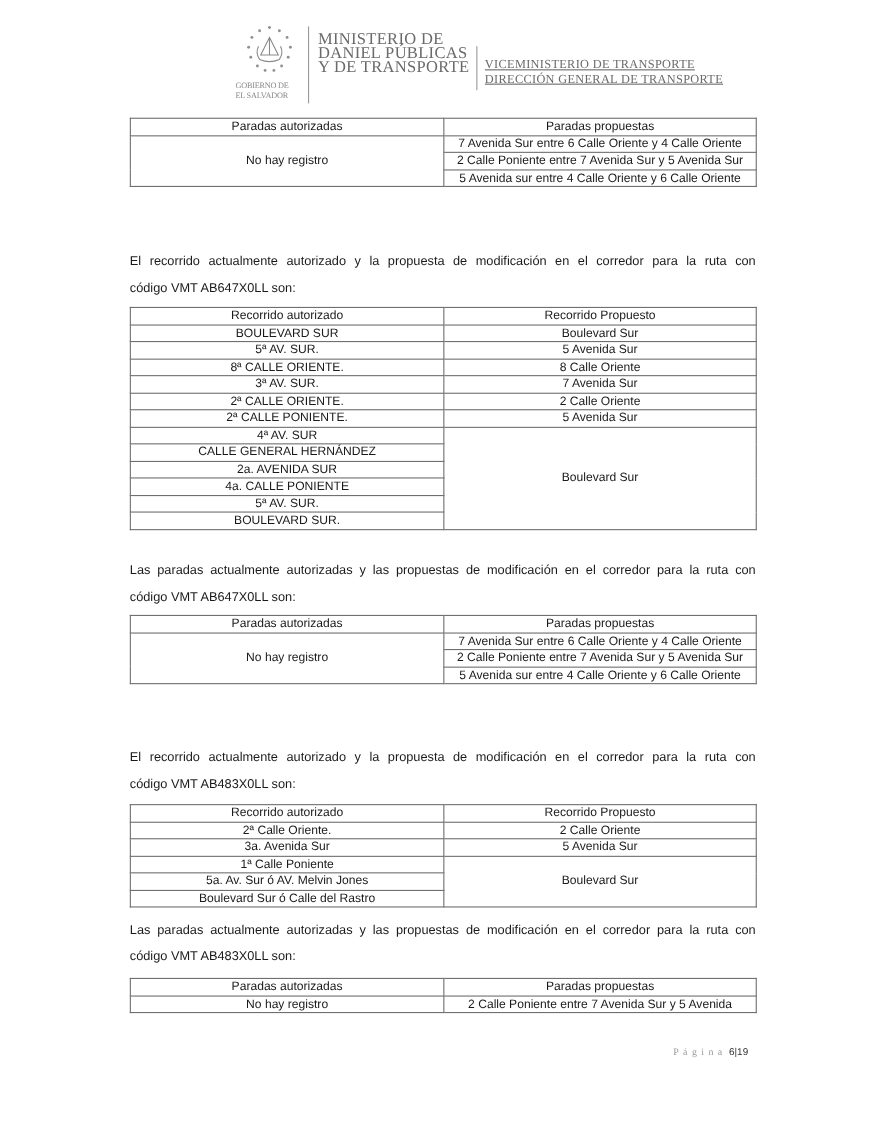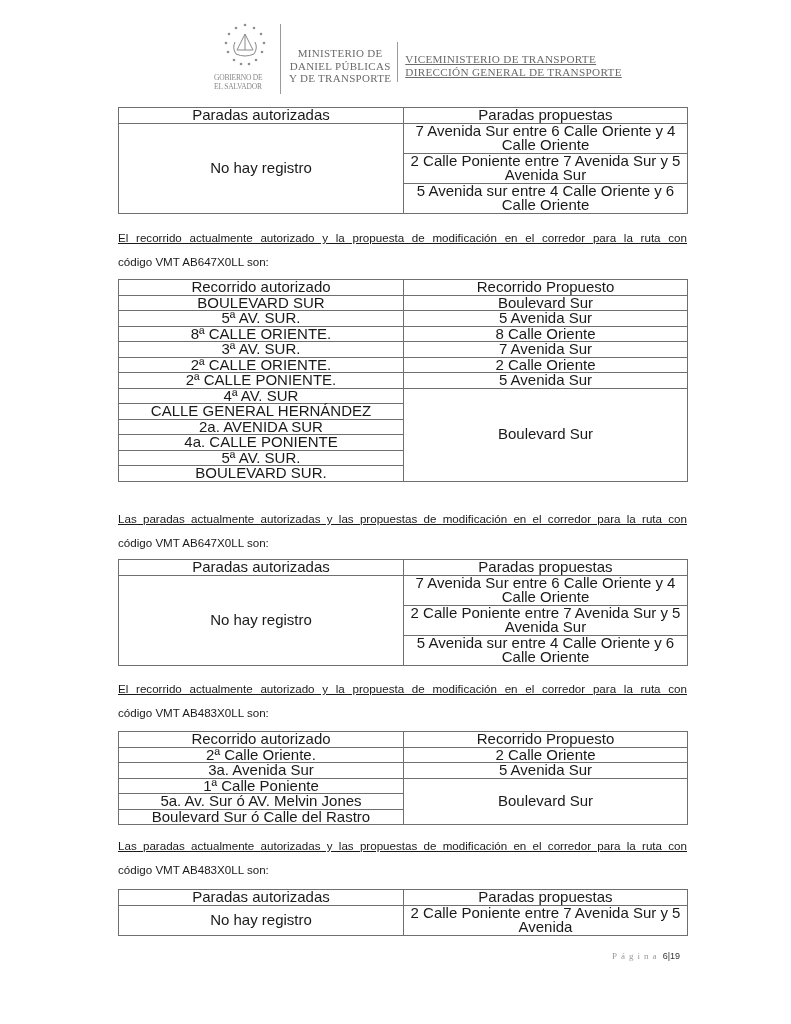--- a/index.html
+++ b/index.html
@@ -2,32 +2,32 @@
 <html><head>
 <meta charset="utf-8">
 <style>
   html, body { margin:0; padding:0; background:#ffffff; }
   body { width:791px; height:1024px; position:relative; overflow:hidden; font-family:"Liberation Sans Narrow","Liberation Sans", sans-serif; color:#1a1a1a; }
   .header { position:absolute; top:22px; left:214px; height:76px; display:flex; align-items:flex-start; }
   .emblem { width:62px; height:74px; position:relative; }
   .emblem svg { position:absolute; left:8px; top:0; }
   .gov { position:absolute; top:52px; left:0; width:62px; font-family:"Liberation Serif", serif; font-size:7.5px; line-height:8.5px; color:#8a8a8a; letter-spacing:-0.2px; }
   .vline1 { width:1px; background:#9a9a9a; height:70px; margin-left:4px; margin-top:2px; }
-  .ministry { font-family:"Liberation Serif", serif; color:#6a6a6a; font-size:11px; line-height:12.5px; margin-left:8px; margin-top:25px; letter-spacing:0.3px;text-align:center; }
+  .ministry { font-family:"Liberation Serif", serif; color:#6a6a6a; font-size:15px; line-height:12.5px; margin-left:8px; margin-top:8px; letter-spacing:0.3px; }
   .vline2 { width:1px; background:#9a9a9a; height:40px; margin-left:6px; margin-top:20px; }
   .vice { font-family:"Liberation Serif", serif; color:#6a6a6a; font-size:11.2px; line-height:13px; margin-left:7px; margin-top:31px; letter-spacing:0.3px;text-decoration:underline; }
 
-  table { position:absolute; left:118px; width:569px; border-collapse:collapse; table-layout:fixed; font-size:15px; }
+  table { position:absolute; left:118px; width:569px; border-collapse:collapse; table-layout:fixed; font-size:11px; }
   td, th { border:1px solid #6f6f6f; text-align:center; padding:0 4px; font-weight:normal; line-height:14.5px; height:14.5px; vertical-align:middle; }
   th { font-weight:normal; }
   col.c1 { width:285px; }
   col.c2 { width:284px; }
 
   .para { position:absolute; left:118px; width:569px; font-size:11.6px; line-height:24px; text-align:justify; text-align-last:left; }
-  .para .l1 { display:block; text-align:justify; text-align-last:justify;text-decoration:underline; }
+  .para .l1 { display:block; text-align:justify; text-align-last:justify; }
 
   .footer { position:absolute; top:951px; left:612px; font-size:9px; color:#999999; font-family:"Liberation Serif", serif; }
   .footer .lbl { letter-spacing:4px; }
   .footer .num { color:#333; font-family:"Liberation Sans", sans-serif; }
 </style>
 </head>
 <body>
 
 <div class="header">
   <div class="emblem">

